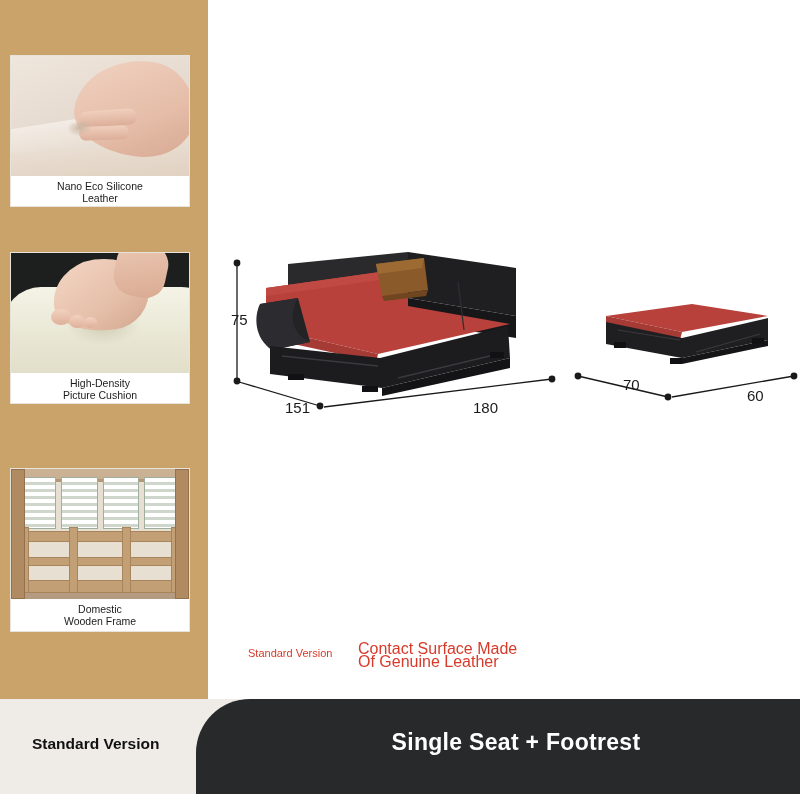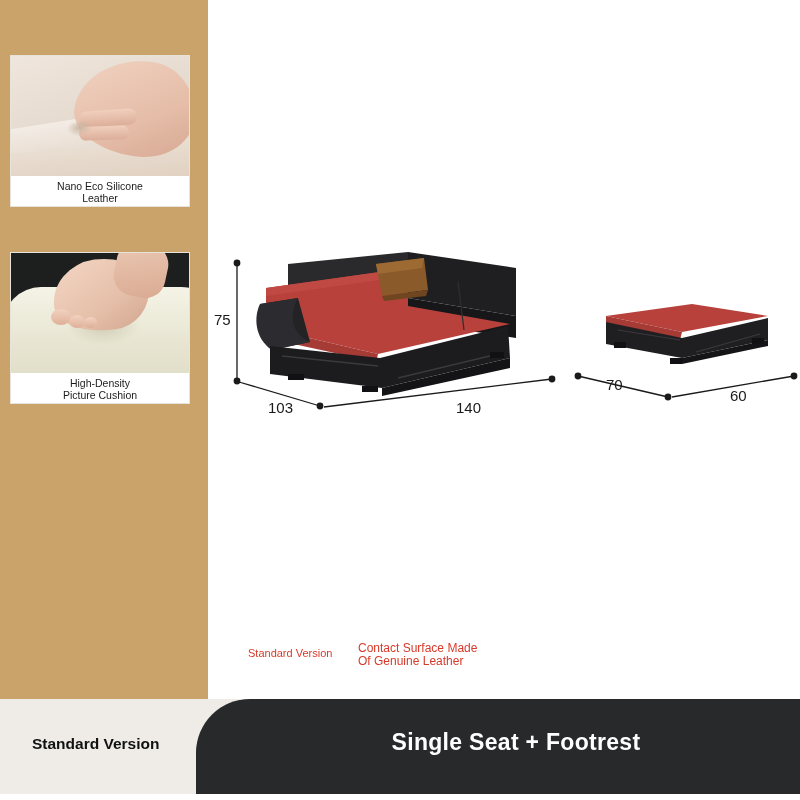--- a/index.html
+++ b/index.html
@@ -165,35 +165,35 @@
     letter-spacing:.3px;
   }
 
   
   .sofa { position:absolute; left:258px; top:246px; width:300px; height:150px; }
   .stool { position:absolute; left:596px; top:288px; width:180px; height:80px; }
 
   
   .dim {
     position:absolute;
-    font-size:15px; color:#1a1a1a; font-weight:normal;
+    font-size:15px; color:#1a1a1a; font-weight:normal;margin-left:17px;
   }
   .dim-75 { left:214px; top:311px; }
   .dim-103 { left:268px; top:399px; }
   .dim-140 { left:456px; top:399px; }
   .dim-70 { left:606px; top:376px; }
   .dim-90 { left:730px; top:387px; }
 
   
   .notes { position:absolute; left:248px; top:638px; width:540px; height:40px; }
   .note {
     position:absolute; color:#d83a2a; line-height:13px;
   }
   .note-a { left:0px; top:9px; font-size:11px; }
-  .note-b { left:110px; top:4px; font-size:12px; width:160px; white-space:pre-line; }
+  .note-b { left:110px; top:4px; font-size:16px; width:160px; white-space:pre-line; }
   .note-c { left:288px; top:4px; font-size:12px; width:200px; white-space:pre-line; }
 
   svg { display:block; overflow:visible; }
 </style>
 </head>
 <body>
 
 <div id="stage">
 
   <div class="left-col">
@@ -219,20 +219,43 @@
         <div class="foot"></div>
         <div class="toe t1"></div>
         <div class="toe t2"></div>
         <div class="toe t3"></div>
         <div class="ankle"></div>
       </div>
       <div class="cap">High-Density
 Picture Cushion</div>
     </div>
 
+    <div class="feature" id="feature2">
+      <div class="thumb thumb-frame">
+        <div class="wall"></div>
+        <div class="box"></div>
+        <div class="springs">
+            <div></div>
+            <div></div>
+            <div></div>
+            <div></div>
+          </div>
+        <div class="beam b-h1"></div>
+        <div class="beam b-h2"></div>
+        <div class="beam b-h3"></div>
+        <div class="beam b-v1"></div>
+        <div class="beam b-v2"></div>
+        <div class="beam b-v3"></div>
+        <div class="beam b-v4"></div>
+        <div class="post p1"></div>
+        <div class="post p2"></div>
+      </div>
+      <div class="cap">Domestic
+Wooden Frame</div>
+    </div>
   </div>
 
   <div class="canvas"></div>
 
   <svg class="sofa" viewBox="0 0 300 150" width="300" height="150">
 
     <path d="M30 18 L150 6 L150 44 L30 56 Z" fill="#2a2a2c"></path>
 
     <path d="M8 42 L150 22 L150 62 L8 84 Z" fill="#b8413c"></path>
     <path d="M8 42 L150 22 L150 30 L8 50 Z" fill="#c04a43"></path>
@@ -288,22 +311,22 @@
 
     <line x1="578" y1="376" x2="668" y2="397" stroke="#1a1a1a" stroke-width="1.3"></line>
     <circle cx="578" cy="376" r="3.4" fill="#1a1a1a"></circle>
     <circle cx="668" cy="397" r="3.4" fill="#1a1a1a"></circle>
 
     <line x1="672" y1="397" x2="794" y2="376" stroke="#1a1a1a" stroke-width="1.3"></line>
     <circle cx="794" cy="376" r="3.4" fill="#1a1a1a"></circle>
   </svg>
 
   <div class="dim dim-75">75</div>
-  <div class="dim dim-103">103</div>
-  <div class="dim dim-140">140</div>
+  <div class="dim dim-103">151</div>
+  <div class="dim dim-140">180</div>
   <div class="dim dim-70">70</div>
   <div class="dim dim-90">60</div>
 
   <div class="notes">
     <div class="note note-a">Standard Version</div>
     <div class="note note-b">Contact Surface Made
 Of Genuine Leather</div>
   </div>
 
   <div class="bottom-left">

